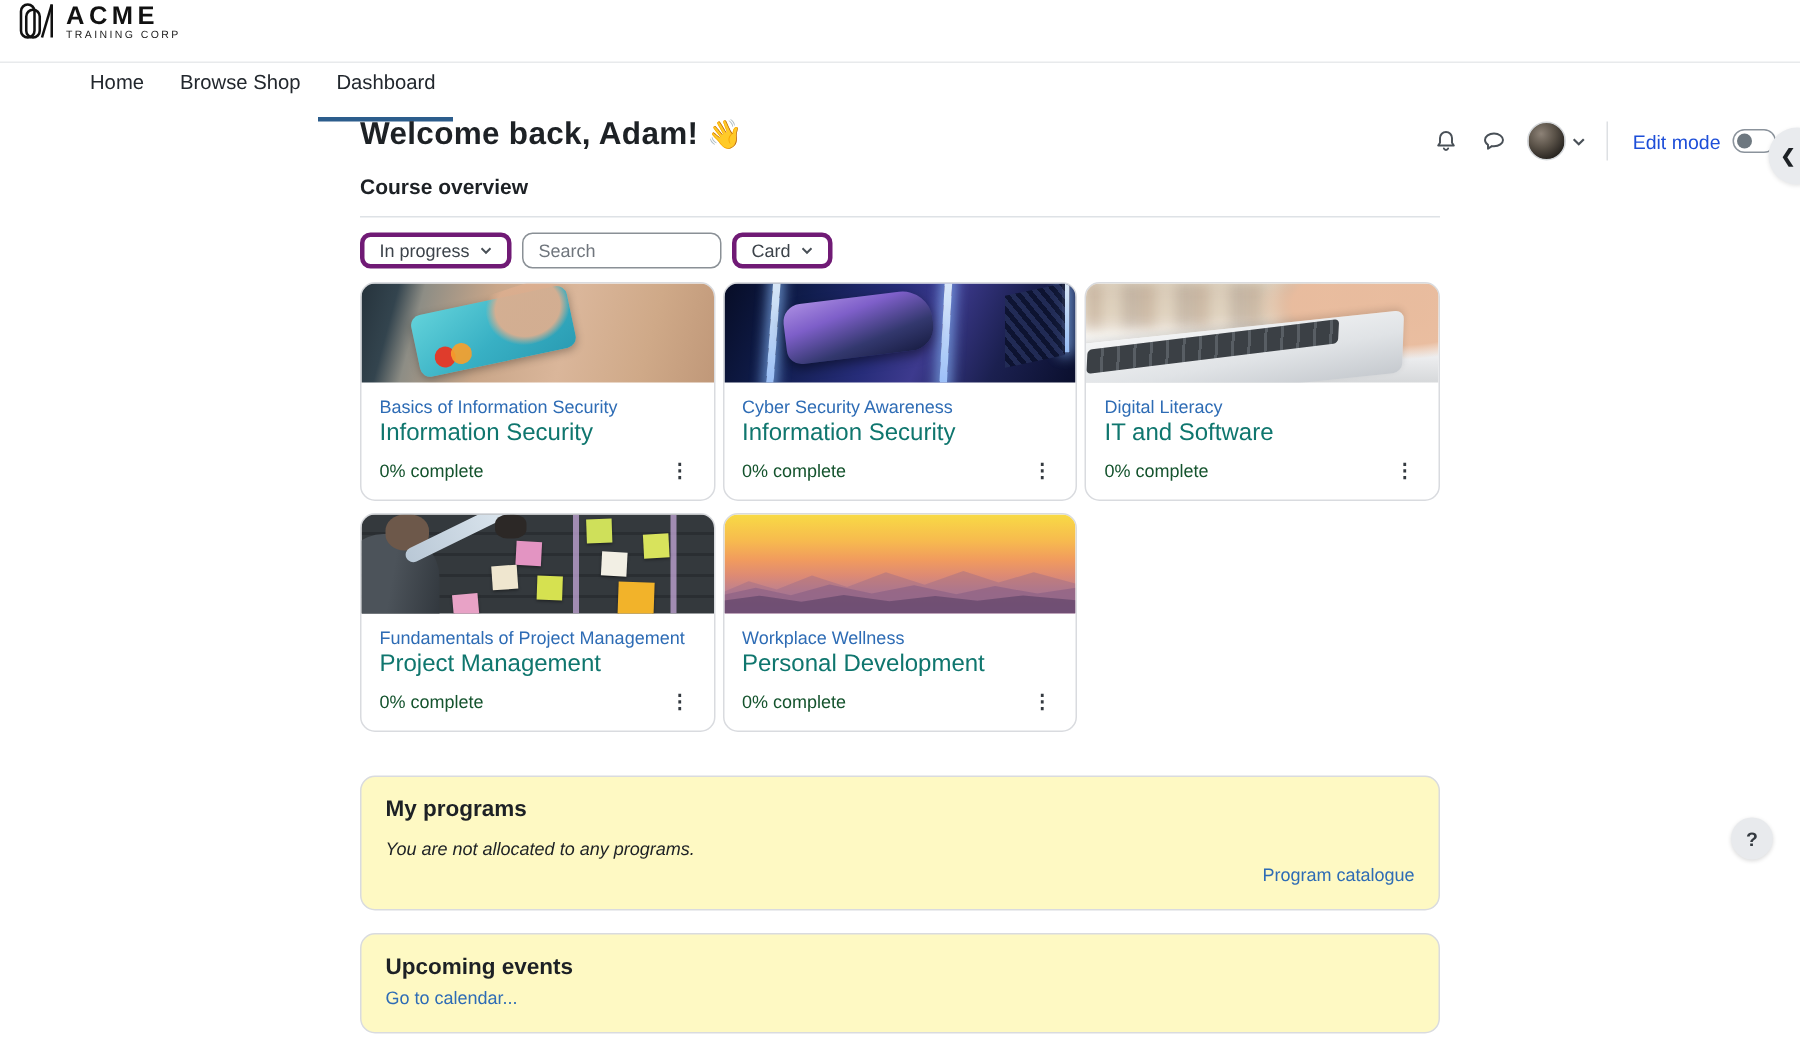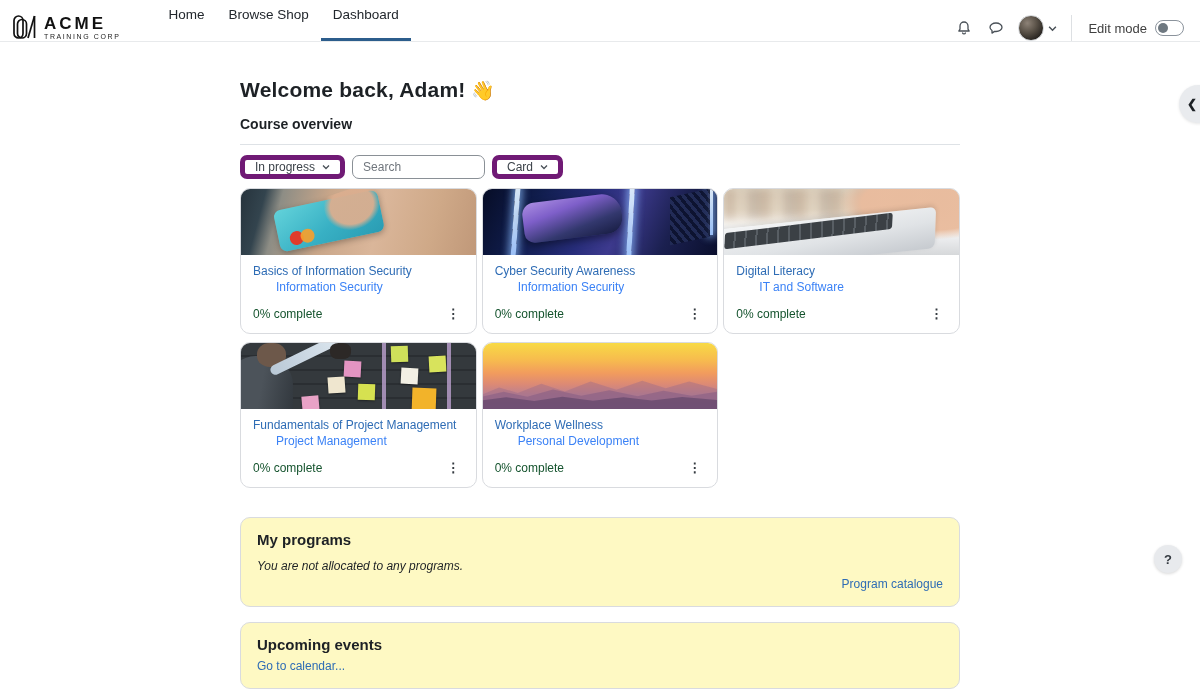--- a/index.html
+++ b/index.html
@@ -1,58 +1,58 @@
 <!DOCTYPE html>
 <html style="--link: #2e6cb5; --nav-underline: #2c5d8c; --card-border: #d9dbdf; --muted-text: #6a737b;"><head>
 <meta charset="utf-8">
 <style>
   * { margin: 0; padding: 0; box-sizing: border-box; }
   html, body { background: #fff; }
   body { font-family: "Liberation Sans", sans-serif; color: #1d2125; }
   .page { position: relative; width: 1200px; height: 695px; margin: 0 auto; background: #fff; overflow: hidden; }
 
   
-  .navbar { display: flex; align-items: flex-end; height: 42px; background: #fff; border-bottom: 1px solid #e8eaec; padding: 0 16px 0 12px; }
+  .navbar { display: flex; align-items: flex-start; height: 42px; background: #fff; border-bottom: 1px solid #e8eaec; padding: 0 16px 0 12px; flex-direction: column; }
   .logo { display: flex; align-items: center; gap: 6px; cursor: pointer; text-decoration: none; color: #111; }
   .logo-text { display: flex; flex-direction: column; line-height: 1; }
   .logo-brand { font-size: 17px; font-weight: 800; letter-spacing: 3px; color: #111; }
   .logo-tagline { font-size: 7px; letter-spacing: 1.6px; color: #222; margin-top: 1px; white-space: nowrap; }
   .nav-links { display: flex; align-items: stretch; margin-left: 36px; }
   .nav-link { display: flex; align-items: center; padding: 16px 12px; font-size: 13.5px; color: #22272d; text-decoration: none; cursor: pointer; border-bottom: 3px solid transparent; border-top: 3px solid transparent; }
   .nav-link.active { border-bottom-color: var(--nav-underline, #2c5d8c); }
   .nav-right { display: flex; align-items: center; margin-left: auto; gap: 8px; }
   .icon-btn { display: flex; align-items: center; justify-content: center; width: 24px; height: 24px; background: none; border: none; cursor: pointer; }
   .avatar-wrap { display: flex; align-items: center; gap: 4px; cursor: pointer; margin-left: 2px; }
   .avatar { width: 26px; height: 26px; border-radius: 50%; background: radial-gradient(circle at 35% 30%, #8d8277 0%, #5a5248 40%, #2a2622 75%, #1b1713 100%); border: 1px solid #d6d9dc; }
   .nav-divider { width: 1px; height: 26px; background: #dde0e3; margin: 0 8px 0 6px; }
   .edit-mode { display: flex; align-items: center; gap: 8px; }
-  .edit-mode-label { font-size: 13px; color: #404040; }
+  .edit-mode-label { font-size: 13px; color: #1d4ed8; }
   .toggle { position: relative; width: 29px; height: 16px; border: 1px solid #8b939c; border-radius: 9px; background: #fff; cursor: pointer; }
   .toggle-knob { position: absolute; left: 2px; top: 2px; width: 10px; height: 10px; border-radius: 50%; background: #6e7880; }
 
   
   .content { width: 720px; margin: 0 auto; padding-top: 36px; }
   .welcome { font-size: 21px; font-weight: 700; letter-spacing: .2px; }
   .wave { font-size: 19px; }
   .section-title { font-size: 14px; font-weight: 700; margin-top: 14px; }
   .rule { border: none; border-top: 1px solid #dee2e6; margin-top: 12px; }
 
   .filters { display: flex; align-items: center; margin-top: 10px; gap: 7px; }
-  .pill-btn { display: inline-flex; align-items: center; gap: 7px; height: 24px; padding: 0 10px; font-size: 12px; color: #3c434a; background: #fff; border: 5px solid #701a75; border-radius: 7px; cursor: pointer; font-family: inherit; white-space: nowrap; }
+  .pill-btn { display: inline-flex; align-items: center; gap: 7px; height: 24px; padding: 0 10px; font-size: 12px; color: #3c434a; background: #fff; border: 3px solid #701a75; border-radius: 7px; cursor: pointer; font-family: inherit; white-space: nowrap; }
   .search-input { height: 24px; width: 133px; border: 1px solid #8a9096; border-radius: 7px; padding: 0 10px; font-size: 12px; font-family: inherit; color: #1d2125; }
   .search-input::placeholder { color: #70767d; }
   .caret { display: inline-block; }
 
   
   .course-grid { display: grid; grid-template-columns: repeat(3, 1fr); gap: 8px 5px; margin-top: 9px; }
   .card { display: flex; flex-direction: column; height: 146px; background: #fff; border: 1px solid #d9dbdf; border-radius: 10px; overflow: hidden; }
   .card-img { position: relative; display: block; height: 66px; overflow: hidden; cursor: pointer; }
   .card-body { display: flex; flex-direction: column; flex: 1; padding: 9px 12px 11px; }
   .card-title { font-size: 12px; color: var(--link, #2e6cb5); text-decoration: none; cursor: pointer; margin-bottom: 2px; }
-  .card-cat { font-size: 12px; color: #3b82f6; margin-left: 23px; }
+  .card-cat { font-size: 16px; color: #0f766e; }
   .card-foot { display: flex; align-items: center; justify-content: space-between; margin-top: auto; }
   .progress-text { font-size: 12px; color: #14532d; }
   .kebab { border: none; background: none; font-size: 13px; font-weight: 700; color: #343a40; cursor: pointer; line-height: 1; padding: 2px 4px; }
 
   
   .img-credit-card { background: linear-gradient(105deg, #26333c 0%, #33444e 10%, #8d8d85 17%, #c9a689 36%, #dab69a 58%, #cfa988 80%, #c09879 100%); }
   .cc-card { position: absolute; left: 15%; top: 16%; width: 45%; height: 64%; border-radius: 7px; background: linear-gradient(150deg, #62d2da 0%, #38b0c4 55%, #2a9cb3 100%); transform: rotate(-12deg); box-shadow: 0 2px 6px rgba(0,0,0,.3); }
   .cc-card::before { content: ""; position: absolute; left: 10%; bottom: 10%; width: 14px; height: 14px; border-radius: 50%; background: #df3c2c; }
   .cc-card::after { content: ""; position: absolute; left: 21%; bottom: 10%; width: 14px; height: 14px; border-radius: 50%; background: #f5a02c; opacity: .92; }
   .cc-thumb { position: absolute; left: 36%; top: 0; width: 24%; height: 60%; background: radial-gradient(ellipse at 50% 40%, rgba(219,174,143,.95) 0 55%, rgba(219,174,143,0) 72%); transform: rotate(-18deg); }

